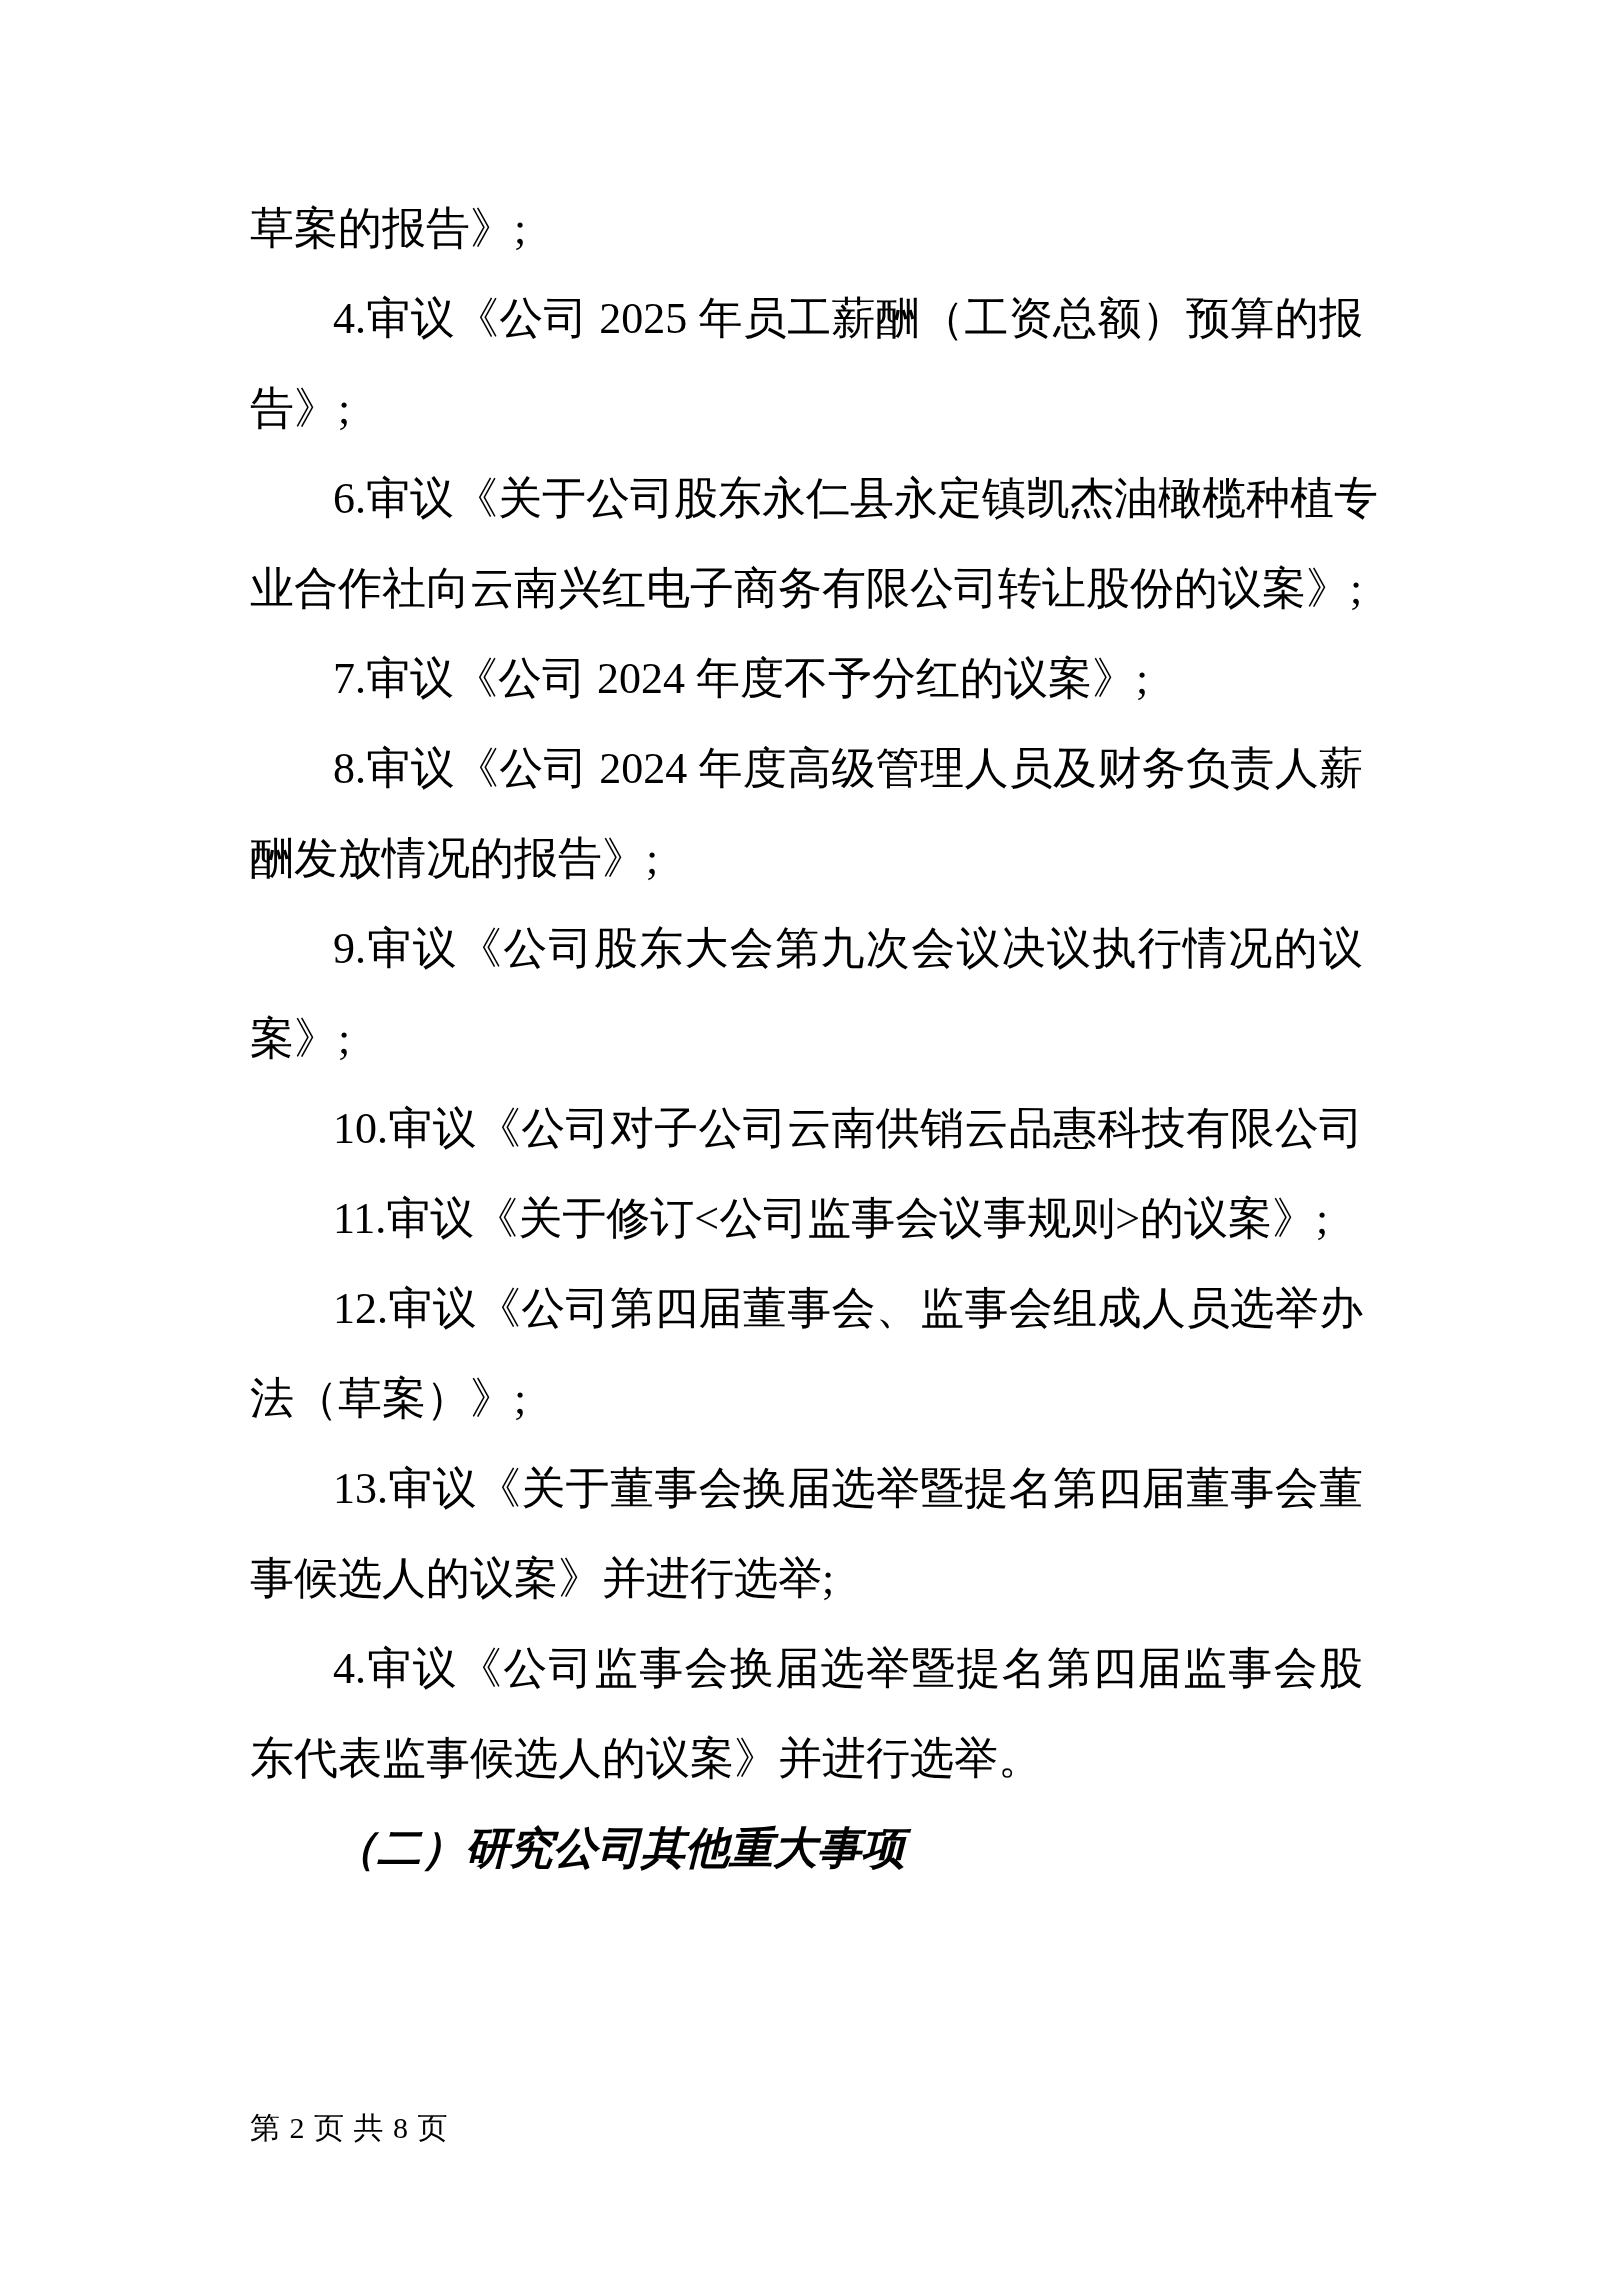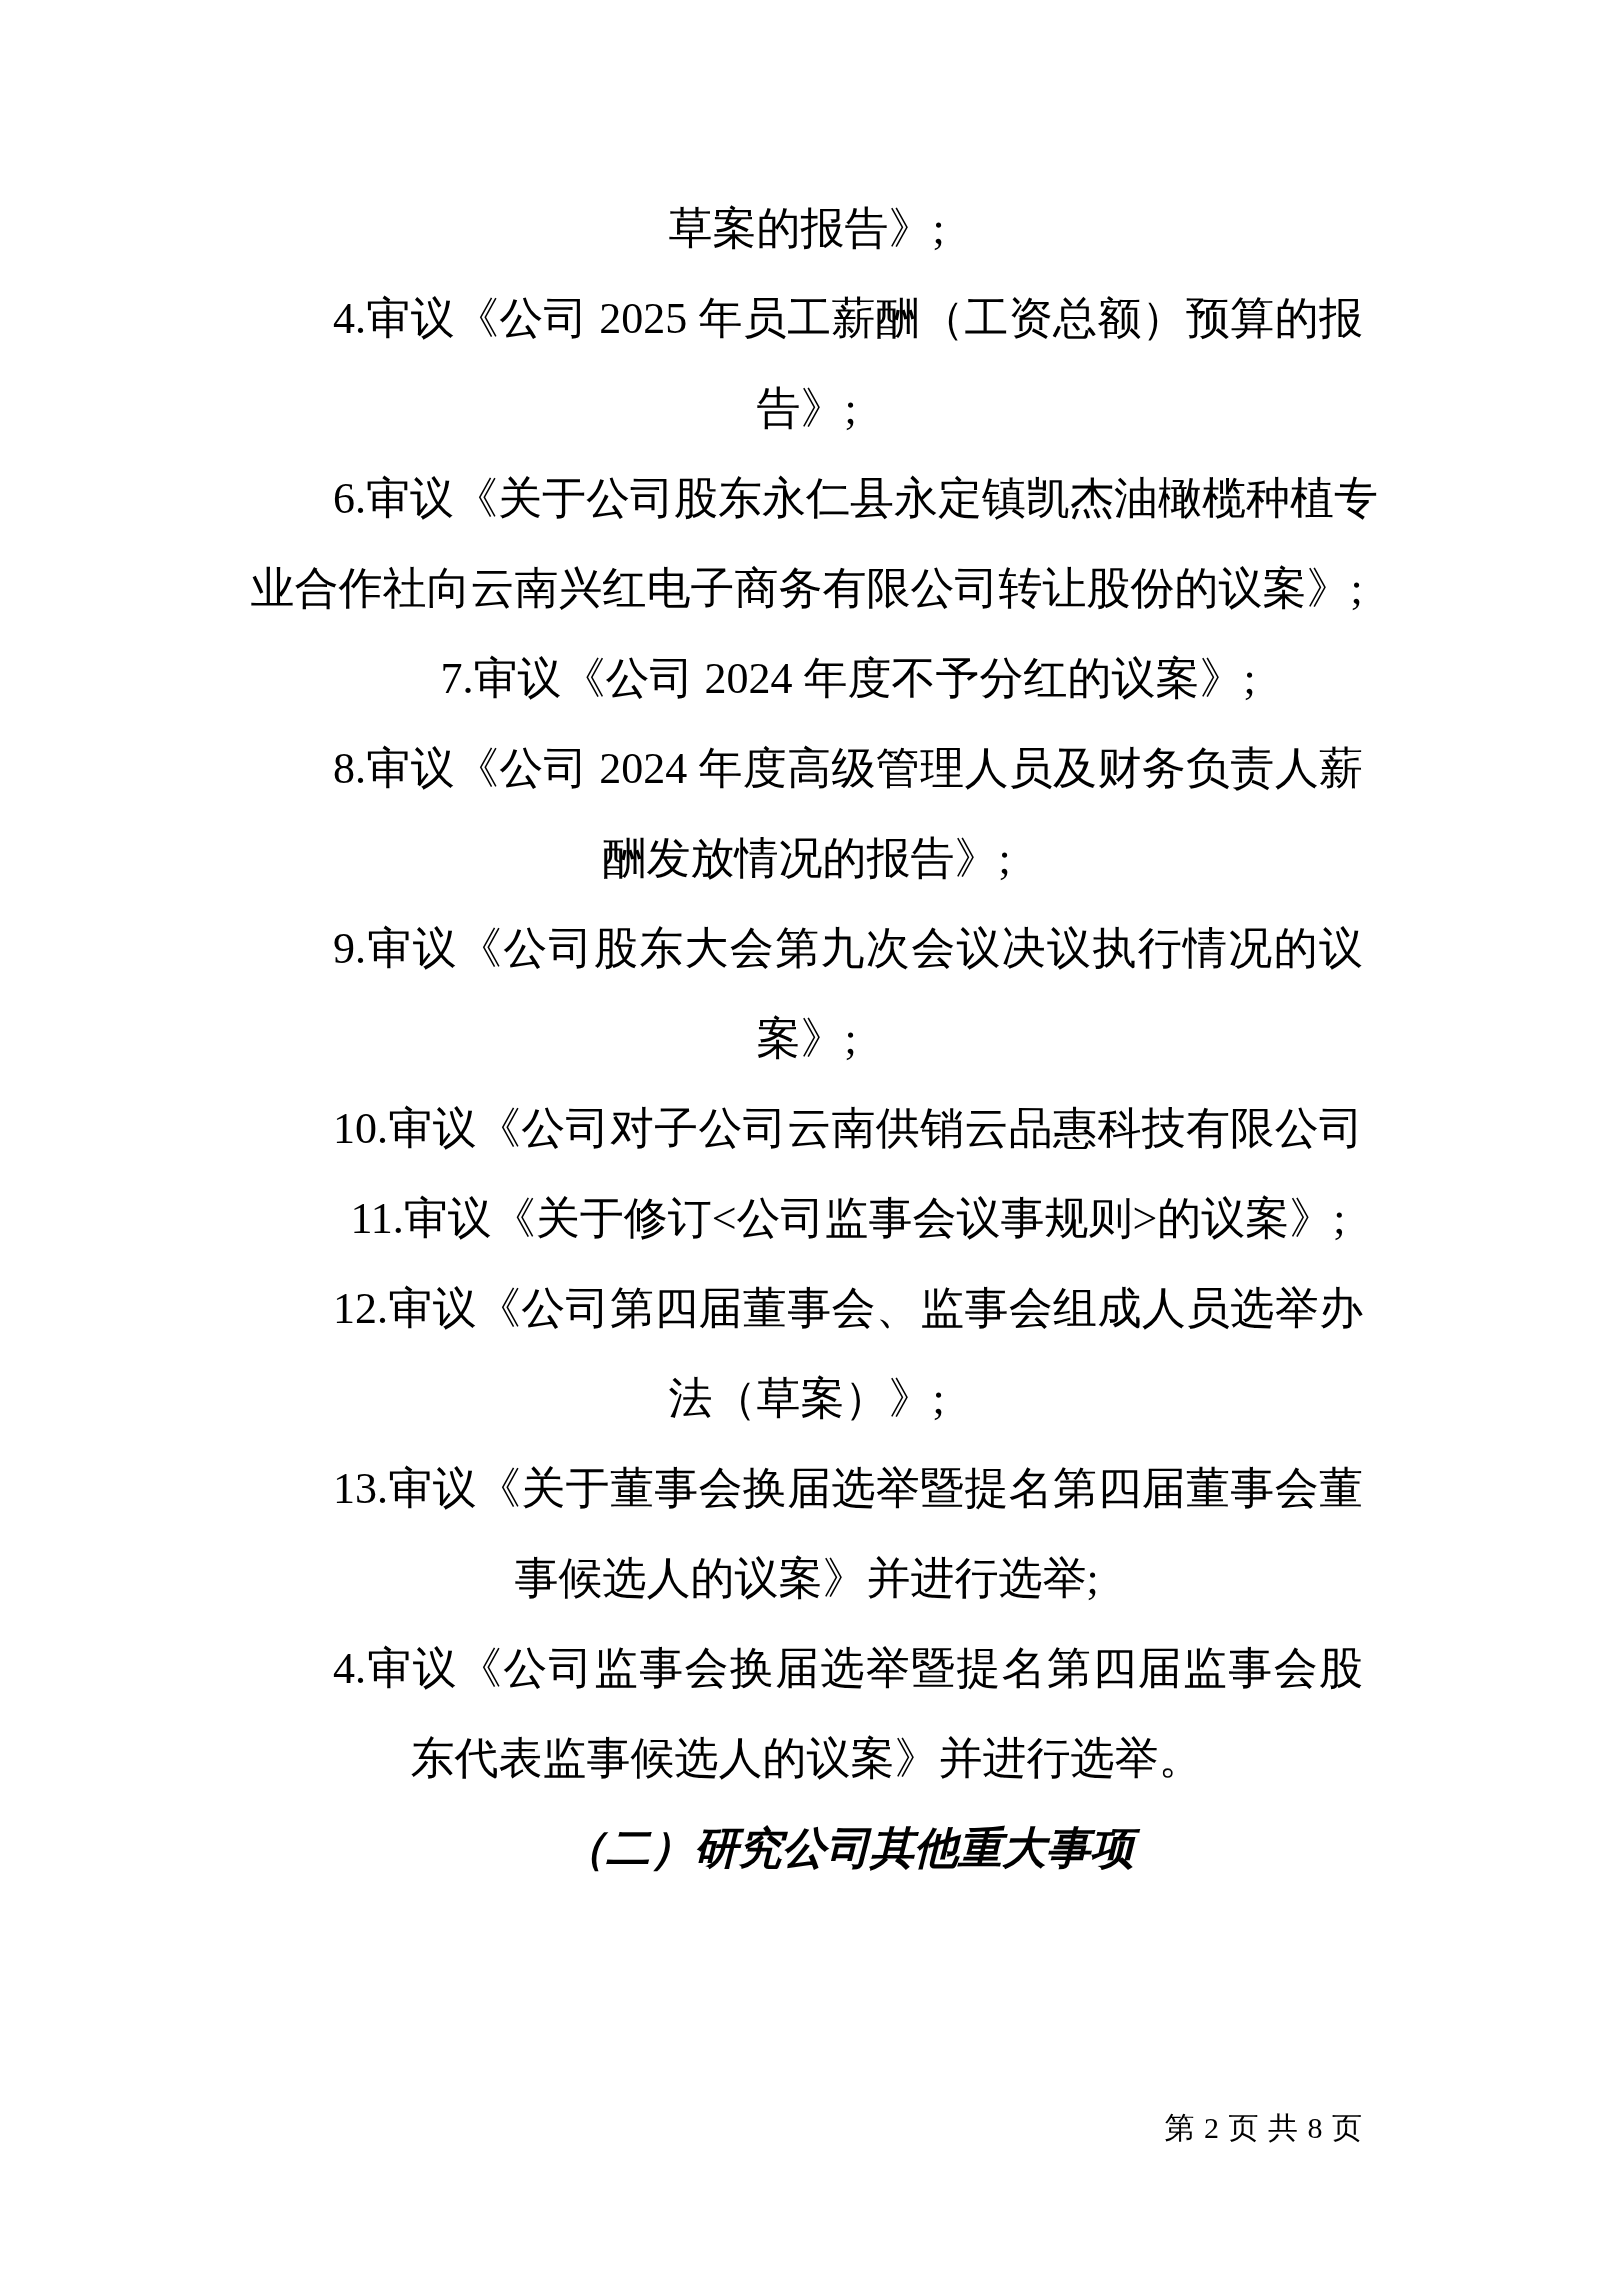--- a/index.html
+++ b/index.html
@@ -16,37 +16,37 @@
     position: absolute;
     left: 250px;
     top: 184px;
     width: 1113px;
     font-size: 44px;
     line-height: 90px;
   }
   .line {
     height: 90px;
     white-space: nowrap;
-    text-align: center;
+    text-align: left;
   }
   .line.first { text-indent: 83px; }
   .line.fill {
     text-align: justify;
     text-align-last: justify;
   }
   .line.heading {
     font-weight: bold;
     font-style: italic;
   }
   .footer {
     position: absolute;
     left: 250px;
     top: 2107px;
     width: 1113px;
-    text-align: right;
+    text-align: left;
     font-size: 30px;
     line-height: 41px;
     letter-spacing: 1px;
   }
 </style>
 </head>
 <body>
 
 <div class="page">
   <div class="doc">

